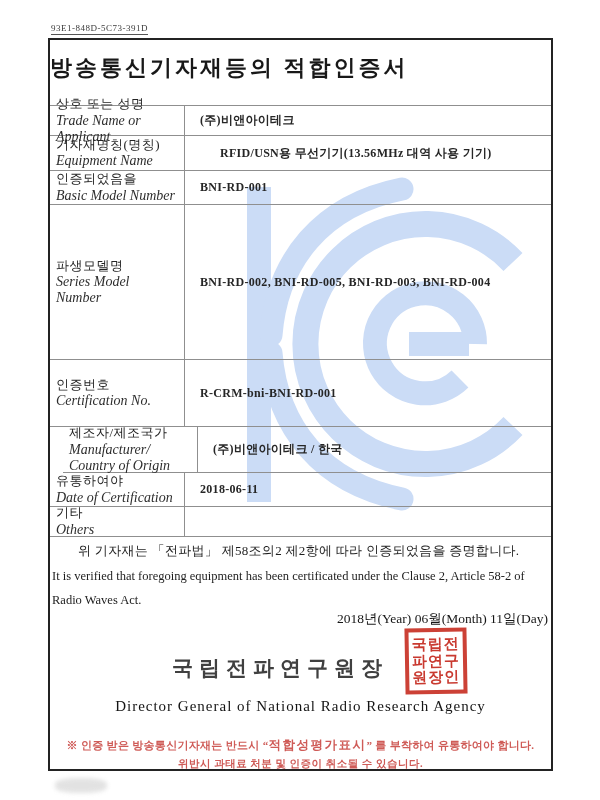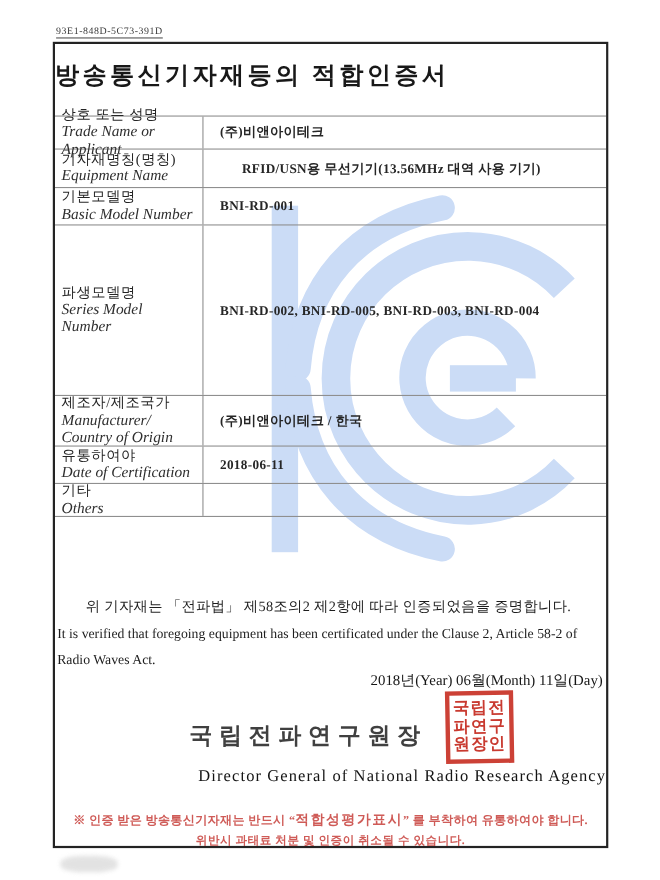--- a/index.html
+++ b/index.html
@@ -19,28 +19,28 @@
 
   .cert-table { position:absolute; left:0; top:65px; width:100%; border-top:1px solid #8f8f8f; z-index:1; }
   .row { display:flex; border-bottom:1px solid #8f8f8f; }
   .cell-label { width:135px; border-right:1px solid #8f8f8f; padding:3px 6px; display:flex; flex-direction:column; justify-content:center; }
   .cell-value { flex:1; padding:3px 6px 3px 15px; display:flex; align-items:center; }
   .label-ko { font-size:13px; color:#242424; letter-spacing:.5px; line-height:1.25; }
   .label-en { font-size:14px; font-style:italic; color:#2e2e2e; line-height:1.15; }
   .value { font-size:12px; font-weight:bold; color:#262626; letter-spacing:.3px; }
 
   .r1{height:30px;} .r2{height:35px;gap:20px;} .r3{height:34px;} .r4{height:155px;}
-  .r5{height:67px;} .r6{height:46px;} .r7{height:34px;} .r8{height:30px;}
+  .r5{height:67px;} .r6{height:46px;margin-left:13px;} .r7{height:34px;} .r8{height:30px;}
 
   .stmt-ko { position:absolute; top:502px; left:8px; right:8px; font-size:13px; color:#1d1d1d; text-indent:20px; letter-spacing:.3px; z-index:1; }
   .stmt-en { position:absolute; top:524px; left:2px; right:2px; font-size:12.5px; color:#1d1d1d; line-height:1.95; z-index:1; }
   .date-line { position:absolute; top:570px; right:3px; font-size:13.5px; color:#161616; z-index:1; }
 
   .sig-ko { position:absolute; top:614px; left:0; width:460px; text-align:center; font-size:21px; font-weight:bold; letter-spacing:6px; color:#404040; z-index:1; }
-  .sig-en { position:absolute; top:658px; left:0; right:0; text-align:right; font-size:15px; letter-spacing:1px; color:#141414; z-index:1; }
+  .sig-en { position:absolute; top:658px; left:0; right:0; text-align:center; font-size:15px; letter-spacing:1px; color:#141414; z-index:1; }
 
   .seal { position:absolute; left:355px; top:588px; width:62px; height:66px; border:4px solid #cc4136; color:#c93a30; display:flex; flex-direction:column; justify-content:center; align-items:center; line-height:1.1; font-size:15px; font-weight:bold; letter-spacing:1px; z-index:2; transform:rotate(-1deg); }
 
   .notice { position:absolute; top:697px; left:0; right:0; text-align:center; color:#cf5b57; z-index:1; }
   .notice-l1 { font-size:11px; font-weight:bold; letter-spacing:.3px; }
   .notice-l1 .hl { font-size:12.5px; letter-spacing:1.5px; }
   .notice-l2 { font-size:10.5px; font-weight:bold; margin-top:3px; letter-spacing:.5px; }
 
   .artifact { position:absolute; left:55px; top:778px; width:52px; height:15px; background:#d7d7d7; border-radius:40%; filter:blur(2px); opacity:.7; }
 </style>
@@ -80,34 +80,43 @@
         <div class="cell-label">
           <span class="label-ko">기자재명칭(명칭)</span>
           <span class="label-en">Equipment Name</span>
         </div>
         <div class="cell-value">
             <span class="value">RFID/USN용 무선기기(13.56MHz 대역 사용 기기)</span>
           </div>
       </div>
       <div class="row r3">
         <div class="cell-label">
-          <span class="label-ko">기본모델명</span>
+          <span class="label-ko">인증되었음을</span>
           <span class="label-en">Basic Model Number</span>
         </div>
         <div class="cell-value">
             <span class="value">BNI-RD-001</span>
           </div>
       </div>
       <div class="row r4">
         <div class="cell-label">
           <span class="label-ko">파생모델명</span>
           <span class="label-en">Series Model Number</span>
         </div>
         <div class="cell-value">
             <span class="value">BNI-RD-002, BNI-RD-005, BNI-RD-003, BNI-RD-004</span>
+          </div>
+      </div>
+      <div class="row r5">
+        <div class="cell-label">
+          <span class="label-ko">인증번호</span>
+          <span class="label-en">Certification No.</span>
+        </div>
+        <div class="cell-value">
+            <span class="value">R-CRM-bni-BNI-RD-001</span>
           </div>
       </div>
       <div class="row r6">
         <div class="cell-label">
           <span class="label-ko">제조자/제조국가</span>
           <span class="label-en">Manufacturer/ Country of Origin</span>
         </div>
         <div class="cell-value">
             <span class="value">(주)비앤아이테크 / 한국</span>
           </div>

